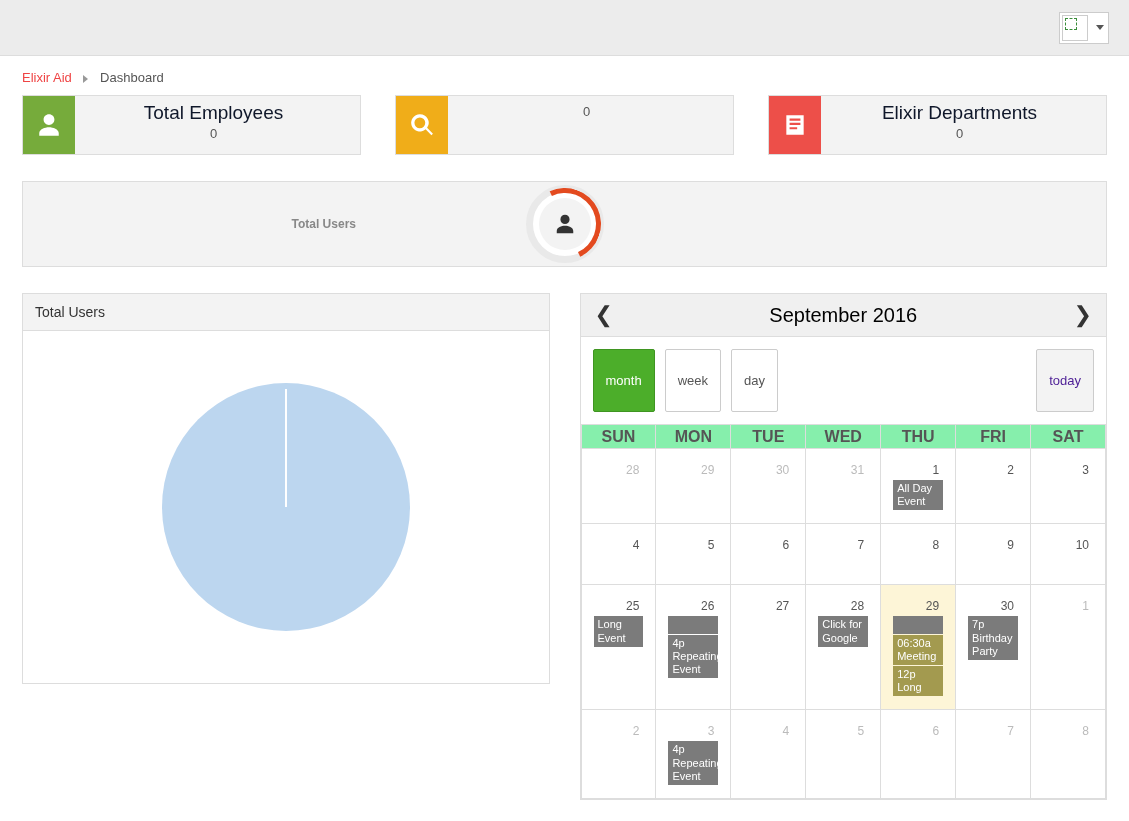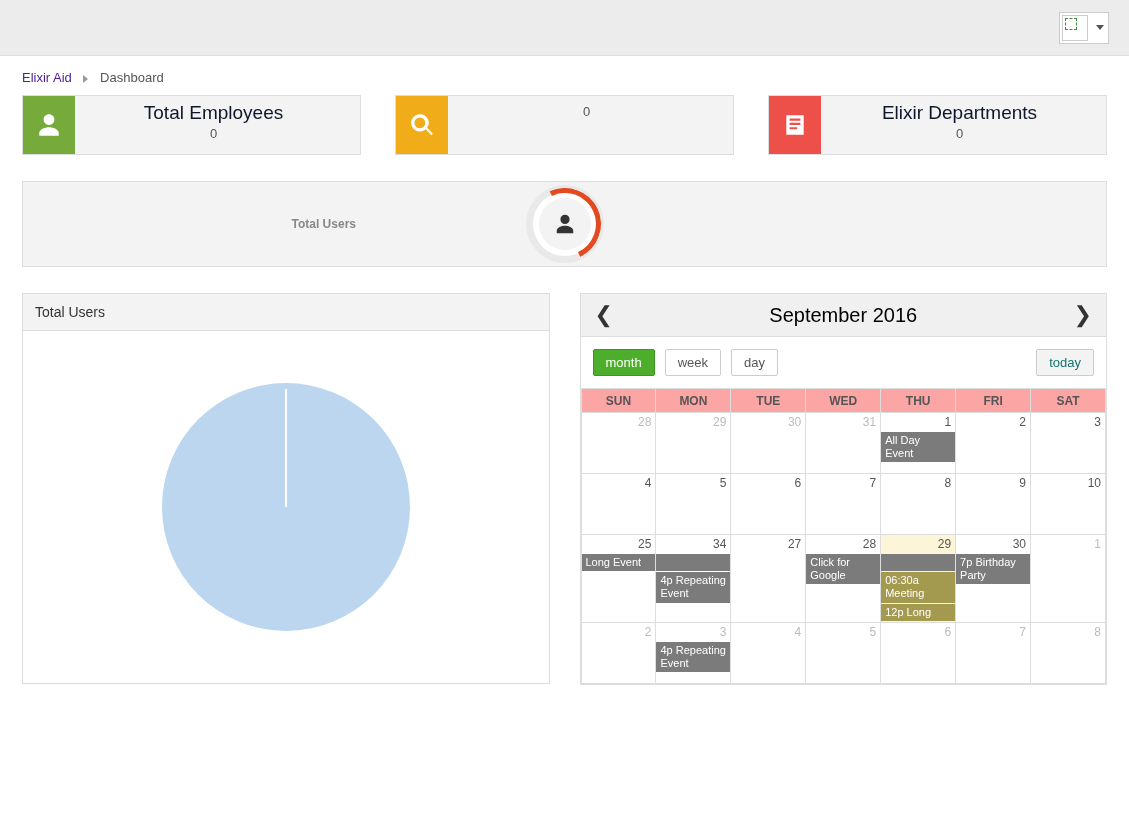--- a/index.html
+++ b/index.html
@@ -9,21 +9,21 @@
 .topbar { height: 56px; background: #ececec; border-bottom: 1px solid #ddd; display: flex; align-items: center; justify-content: flex-end; padding: 0 20px; }
 .avatar-dropdown { display: flex; align-items: center; border: 1px solid #ccc; padding: 2px; background: #fff; }
 .avatar-box { width: 26px; height: 26px; border: 1px solid #ccc; display: flex; align-items: flex-start; justify-content: flex-start; padding: 2px; }
 .avatar-broken { width: 12px; height: 12px; border: 1px dashed #3a8d3a; }
 .caret { width: 0; height: 0; border-left: 4px solid transparent; border-right: 4px solid transparent; border-top: 5px solid #555; margin-left: 8px; margin-right: 2px; }
 
 .content { padding: 14px 22px 40px 22px; max-width: 1129px; }
 
 
 .breadcrumb { font-size: 13px; margin-bottom: 10px; color: #555; }
-.breadcrumb a { color: #4c1d95; text-decoration: none; }
+.breadcrumb a { color: #ef4444; text-decoration: none; }
 .breadcrumb .sep { display:inline-block; width:0; height:0; border-top:4px solid transparent; border-bottom:4px solid transparent; border-left:5px solid #999; margin: 0 8px; vertical-align: middle;}
 
 
 .stat-row { display: flex; gap: 34px; margin-bottom: 26px; }
 .stat-card { flex: 1; display: flex; border: 1px solid #ddd; background: #f3f3f3; }
 .stat-icon { width: 52px; height: 58px; display: flex; align-items: center; justify-content: center; color: #fff; }
 .stat-icon svg { width: 26px; height: 26px; fill: #fff; }
 .ic-green { background: #76ab3b; }
 .ic-orange { background: #f0ad19; }
 .ic-red { background: #ed4f49; }
@@ -46,28 +46,28 @@
 
 .panel { border: 1px solid #ddd; }
 .panel-head { background: #f3f3f3; padding: 10px 12px; font-size: 14px; color: #333; border-bottom: 1px solid #ddd; }
 .panel-body { background: #fff; padding: 18px; display:flex; align-items:center; justify-content:center; min-height: 352px; }
 
 
 .cal-head { background: #f0f0f0; border-bottom: 1px solid #ddd; display:flex; align-items:center; justify-content:space-between; padding: 8px 10px; }
 .cal-nav { font-size: 22px; color: #333; cursor:pointer; padding: 0 4px;}
 .cal-title { font-size: 20px; color: #000000; }
 .cal-toolbar { display:flex; align-items:center; padding: 12px 12px; gap: 10px; }
-.cal-btn { border: 1px solid #ccc; background: #fff; padding: 5px 12px; font-size: 13px; color: #555; cursor:pointer; border-radius: 2px;}
+.cal-btn { border: 1px solid #ccc; background: #fff; padding: 23px 12px; font-size: 13px; color: #555; cursor:pointer; border-radius: 2px;}
 .cal-btn.active { background: #4cae2a; color: #fff; border-color: #3f9521; }
 .cal-toolbar .spacer { flex: 1; }
-.cal-btn.disabled { color: #0f766e; background: #f3f3f3; }
+.cal-btn.disabled { color: #4c1d95; background: #f3f3f3; }
 
 .cal-grid { width: 100%; border-collapse: collapse; table-layout: fixed; }
-.cal-grid th { background: #fca5a5; border: 1px solid #ddd; font-size: 12px; font-weight: bold; color: #555; height: 24px; }
-.cal-grid td { border: 1px solid #ddd; height: 61px; vertical-align: top; padding: 0; font-size: 12px; color: #555; position: relative; }
+.cal-grid th { background: #86efac; border: 1px solid #ddd; font-size: 16px; font-weight: bold; color: #555; height: 24px; }
+.cal-grid td { border: 1px solid #ddd; height: 61px; vertical-align: top; padding: 12px; font-size: 12px; color: #555; position: relative; }
 .cal-grid td.today { background: #fdf5d7; }
 .daynum { text-align: right; padding: 2px 4px; color: #555; font-size: 12px; }
 .daynum.other { color: #bbb; }
 
 .ev { font-size: 11px; line-height: 1.2; padding: 2px 4px; color: #fff; margin: 1px 0; overflow:hidden; white-space: normal; cursor: pointer; }
 .ev-gray { background: #7b7b7b; }
 .ev-olive { background: #a39a4f; }
 
 
 .pie { width: 248px; height: 248px; border-radius: 50%; background: #bcd6ef; position: relative; }
@@ -223,21 +223,21 @@
                 <td>
                   <div class="daynum">10</div>
                 </td>
               </tr>
               <tr>
                 <td>
                   <div class="daynum">25</div>
                   <div class="ev ev-gray">Long Event</div>
                 </td>
                 <td>
-                  <div class="daynum">34</div>
+                  <div class="daynum">26</div>
                   <div class="ev ev-gray">&nbsp;</div>
                   <div class="ev ev-gray">4p Repeating Event</div>
                 </td>
                 <td>
                   <div class="daynum">27</div>
                 </td>
                 <td>
                   <div class="daynum">28</div>
                   <div class="ev ev-gray">Click for Google</div>
                 </td>

